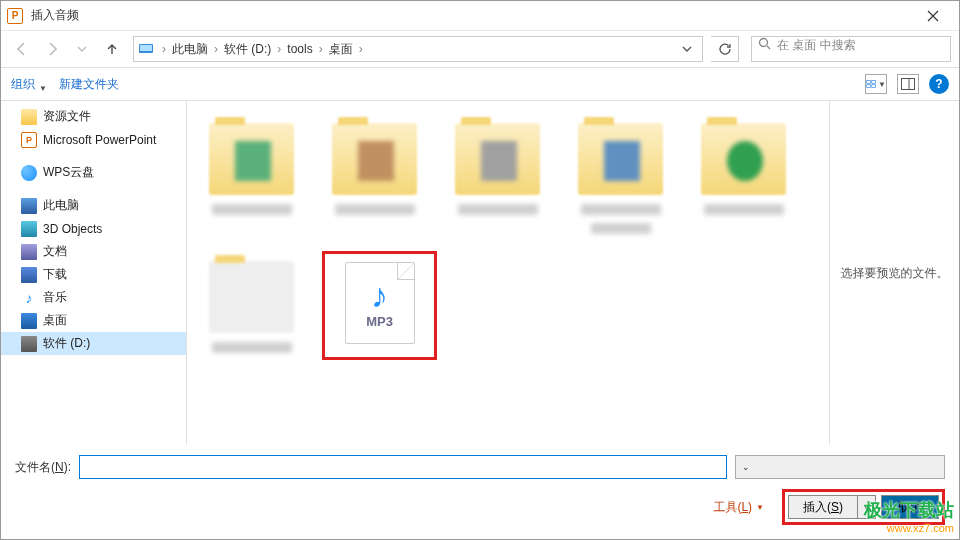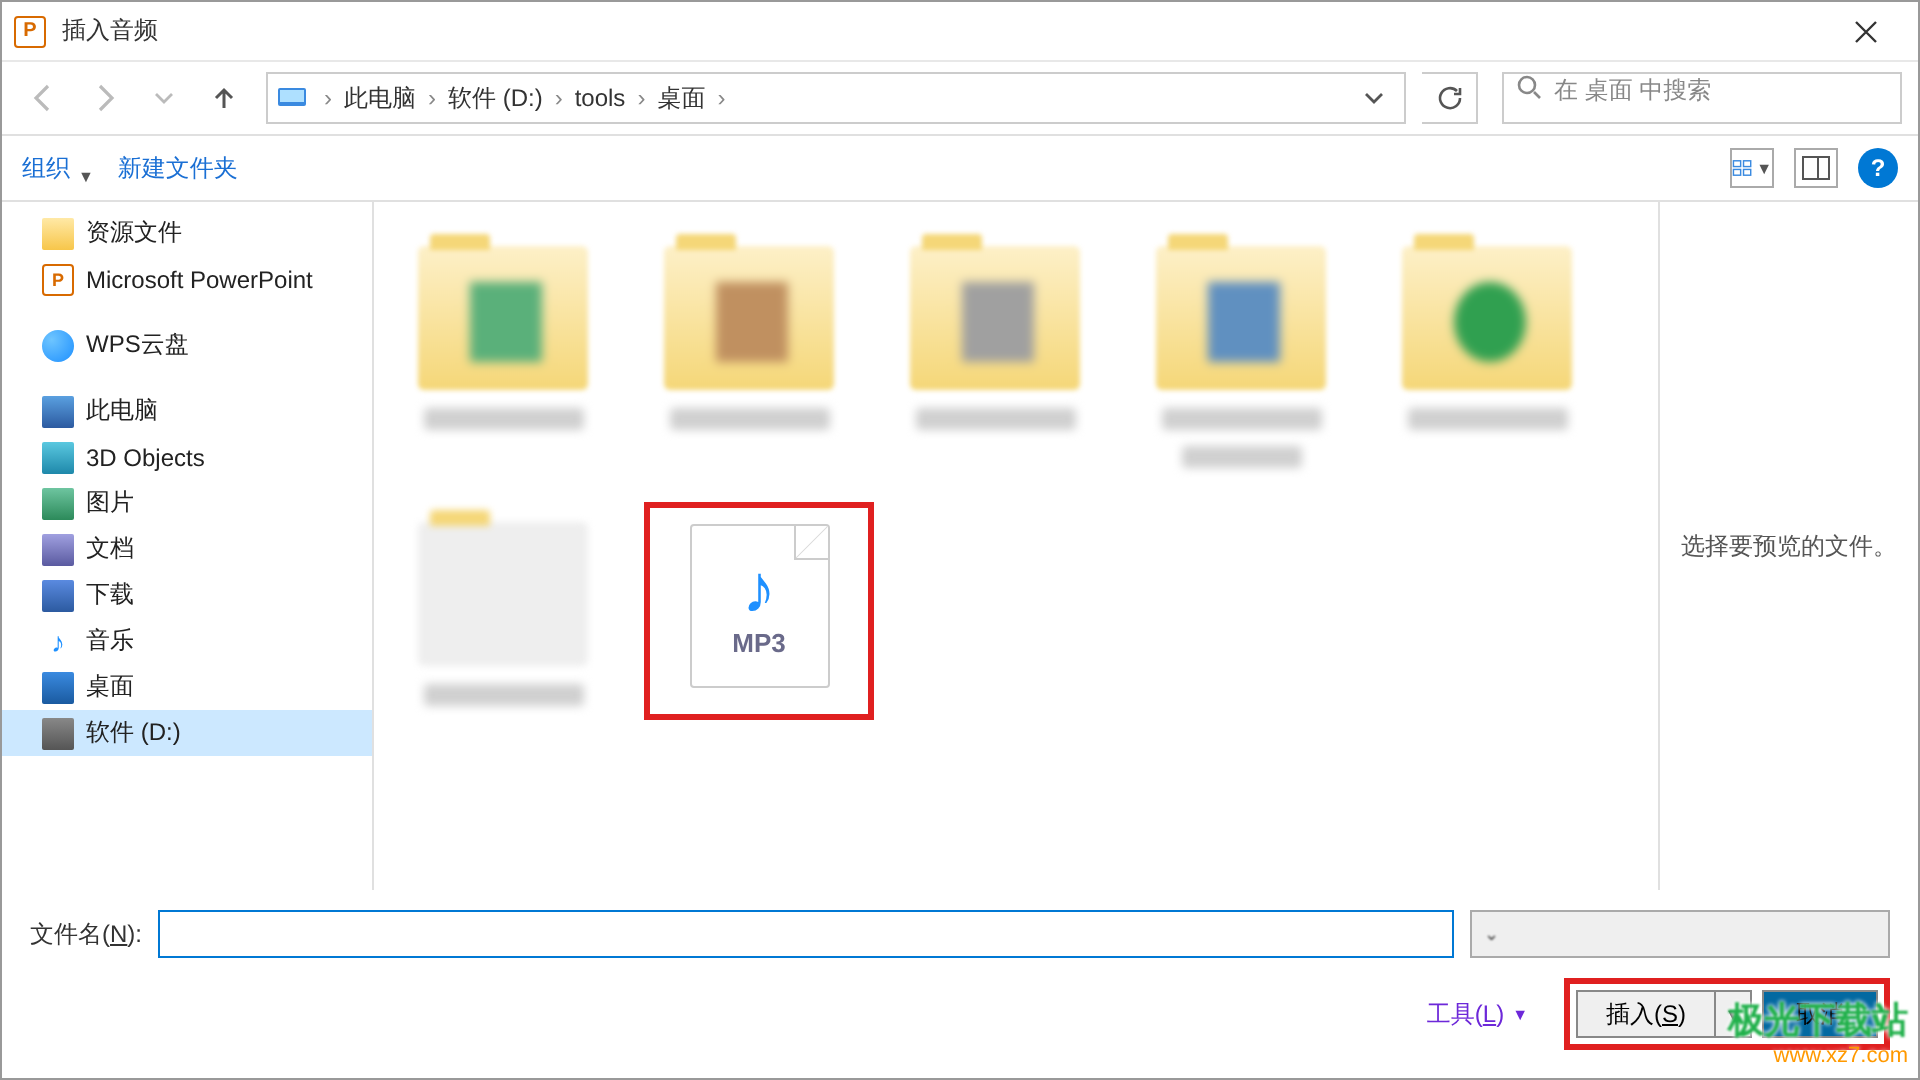--- a/index.html
+++ b/index.html
@@ -61,21 +61,21 @@
 .mp3txt{color:#6a6a8a;font-size:13px;font-weight:bold;margin-top:2px}
 .mp3label{text-align:center;color:#222;font-size:12px;line-height:1.35}
 .preview{width:130px;border-left:1px solid #e0e0e0;display:flex;align-items:center;justify-content:center;color:#555;padding:8px;text-align:center}
 .footer{padding:10px 14px 14px;display:flex;flex-direction:column;gap:10px}
 .row{display:flex;align-items:center;gap:8px}
 .fnlabel{color:#333}
 .fninput{flex:1;height:24px;border:1px solid #0078d4;outline:none;padding:0 6px}
 .ftype{width:210px;height:24px;border:1px solid #aaa;padding:0 6px;display:flex;align-items:center;justify-content:space-between;cursor:pointer;background:#efefef;color:#333}
 .ftype span:first-child{overflow:hidden;text-overflow:ellipsis;white-space:nowrap;filter:blur(0.6px)}
 .row2{display:flex;align-items:center;justify-content:flex-end;gap:10px}
-.toolsbtn{padding:3px 8px;cursor:pointer;display:flex;align-items:center;gap:4px;color:#6d28d9}
+.toolsbtn{padding:3px 8px;cursor:pointer;display:flex;align-items:center;gap:4px;color:#c2410c}
 .hlbox2{border:3px solid #e02020;padding:3px;display:flex;gap:5px;align-items:center}
 .splitbtn{display:flex;height:24px}
 .splitbtn .main{border:1px solid #888;padding:0 14px;display:flex;align-items:center;background:#efefef;cursor:pointer}
 .splitbtn .dd{border:1px solid #888;border-left:none;width:18px;display:flex;align-items:center;justify-content:center;background:#efefef;cursor:pointer}
 .cancelbtn{height:24px;border:1px solid #888;padding:0 16px;display:flex;align-items:center;background:#0369a1;cursor:pointer}
 .watermark{position:absolute;right:6px;bottom:6px;text-align:right;pointer-events:none}
 .watermark .l1{color:#22b14c;font-size:18px;font-weight:bold;text-shadow:0 0 2px #fff,0 0 2px #fff;filter:blur(.4px)}
 .watermark .l2{color:#ff9900;font-size:11px;text-shadow:0 0 2px #fff}
 svg{display:block}
 .underline{text-decoration:underline}
@@ -200,24 +200,20 @@
       <div style="height:10px"></div>
       <div class="tnode">
           <div class="ticon pc"></div>
           <span>此电脑</span>
         </div>
       <div class="tnode l2">
           <div class="ticon obj3d"></div>
           <span>3D Objects</span>
         </div>
       <div class="tnode l2">
-          <div class="ticon pic"></div>
-          <span>图片</span>
-        </div>
-      <div class="tnode l2">
           <div class="ticon doc"></div>
           <span>文档</span>
         </div>
       <div class="tnode l2">
           <div class="ticon dl"></div>
           <span>下载</span>
         </div>
       <div class="tnode l2">
           <div class="ticon music">♪</div>
           <span>音乐</span>

